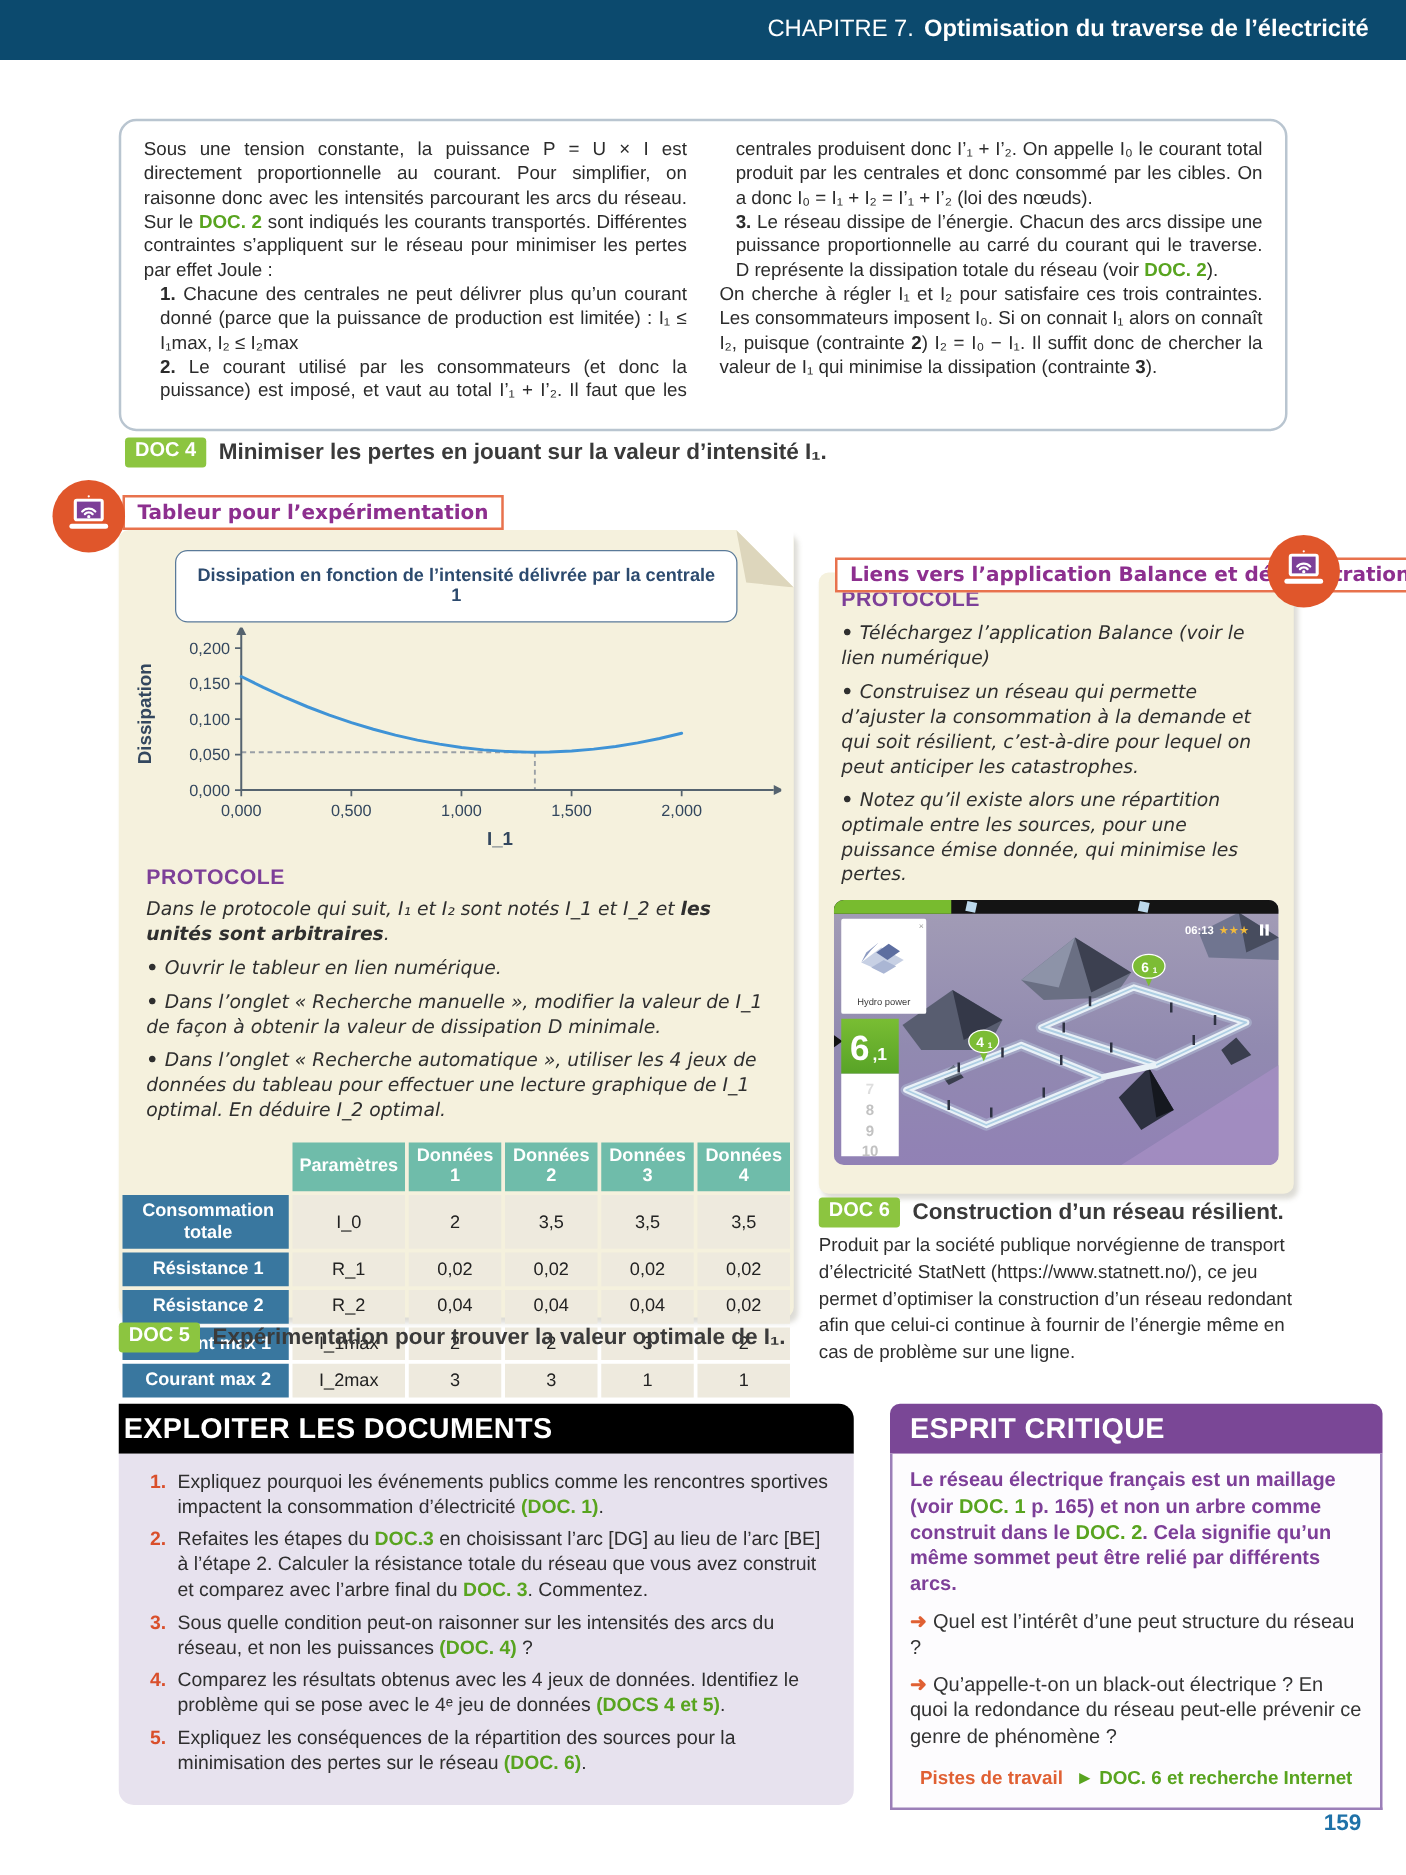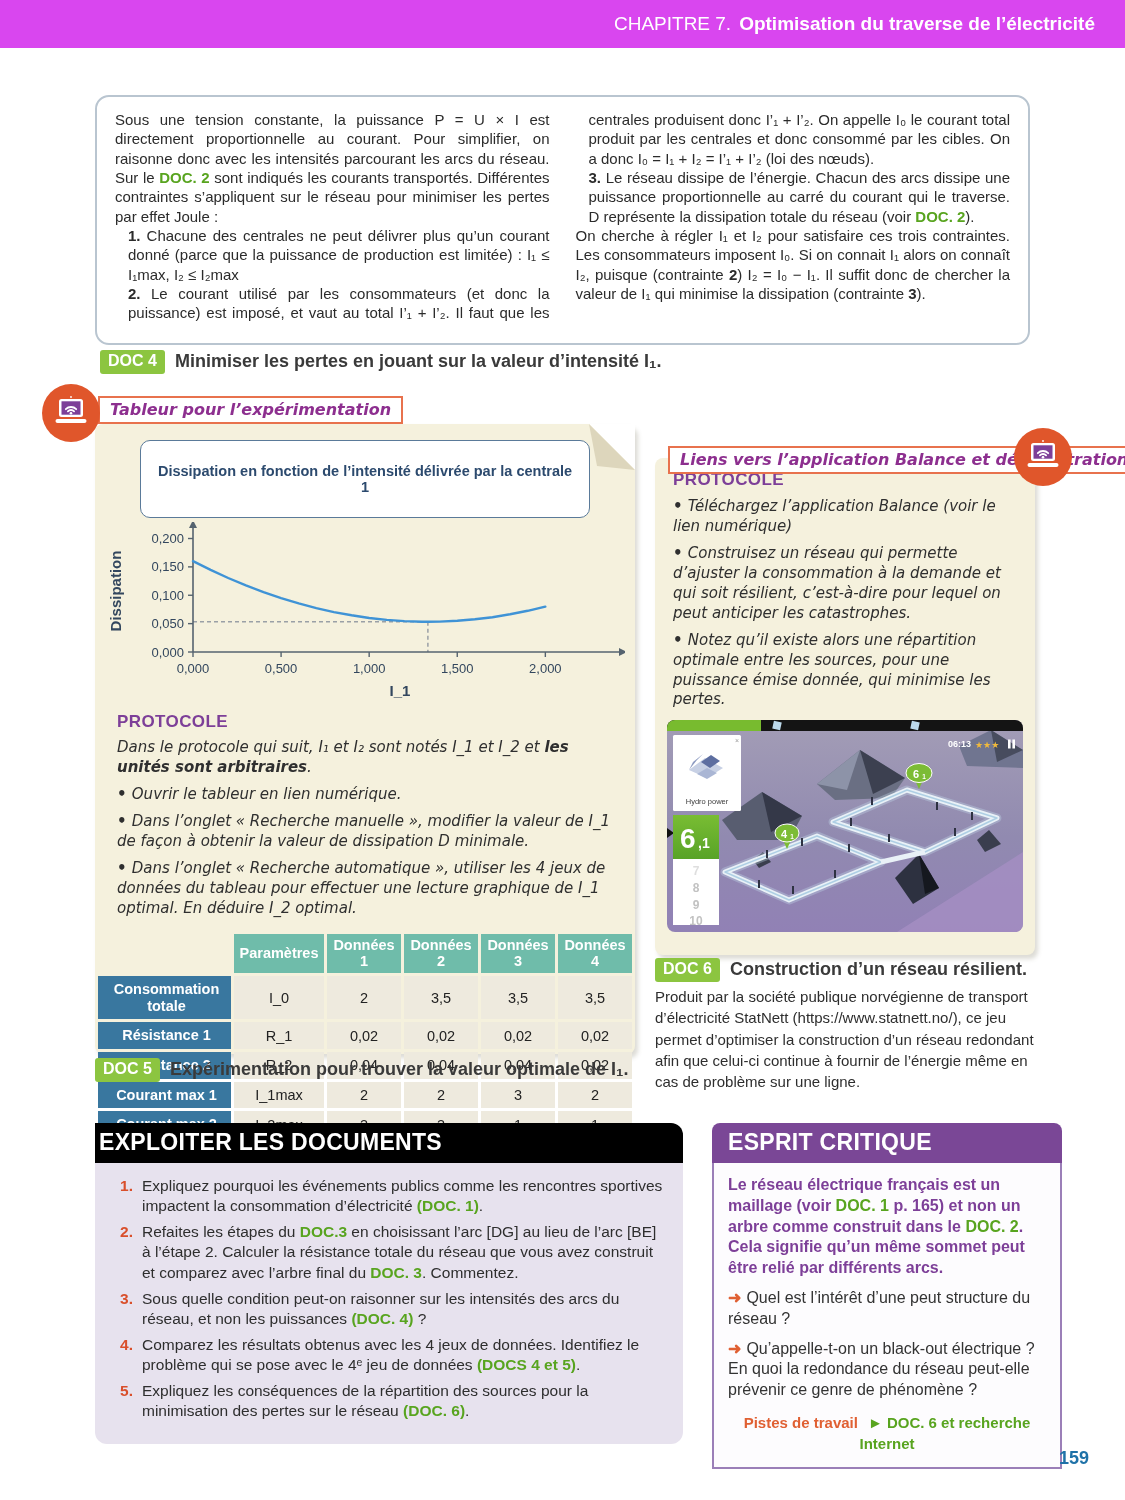--- a/index.html
+++ b/index.html
@@ -4,21 +4,21 @@
 <style>
   html,body{margin:0;padding:0;}
   body{
     width:1125px;height:1500px;position:relative;background:#ffffff;
     font-family:"Liberation Sans",sans-serif;color:#333;overflow:hidden;
   }
   .abs{position:absolute;}
 
   
   .header-bar{
-    left:0;top:0;width:1125px;height:48px;background:#d946ef;color:#fff;
+    left:0;top:0;width:1125px;height:48px;background:#0c4a6e;color:#fff;
     display:flex;align-items:center;justify-content:flex-end;
     padding-right:30px;box-sizing:border-box;font-size:19px;
   }
   .header-chapter{font-weight:400;margin-right:8px;}
   .header-title{font-weight:700;}
 
   
   .intro-box{
     left:95px;top:95px;width:935px;height:250px;background:#fff;
     border:2px solid #b9c5d0;border-radius:14px;box-sizing:border-box;
@@ -38,33 +38,33 @@
   }
   .doc-title{font-weight:700;color:#3a3a3a;font-size:18px;line-height:1.2;padding-top:1px;}
 
   
   .link-icon{
     width:58px;height:58px;border-radius:50%;background:#e0562b;
     display:flex;align-items:center;justify-content:center;z-index:5;
   }
   .link-label{
     background:#fff;border:2px solid #e8724d;padding:2px 10px 3px;
-    font-family:"DejaVu Sans",sans-serif;font-style:italic;font-weight:700;
+    font-family:"DejaVu Sans",sans-serif;font-weight:700;
     color:#8d2f8f;font-size:16px;z-index:4;white-space:nowrap;
   }
 
   
   .cream{background:#f5f1dd;border-radius:8px;box-shadow:3px 4px 4px rgba(120,115,90,.25);}
   .left-panel{left:95px;top:424px;width:540px;height:630px;}
   .right-panel{left:655px;top:458px;width:380px;height:497px;}
   .fold{position:absolute;top:0;right:0;}
 
   .chart-title-box{
     margin:16px auto 0;width:fit-content;max-width:420px;background:#fff;
-    border:1.5px solid #5a7a99;border-radius:10px;padding:22px 14px;
+    border:1.5px solid #5a7a99;border-radius:10px;padding:12px 14px;
     color:#2c4a6e;font-weight:700;font-size:14.5px;text-align:center;
   }
   .chart-svg{display:block;margin:4px auto 0;}
 
   .protocole-h{color:#7d3f98;font-weight:800;font-size:17px;letter-spacing:.4px;margin:12px 18px 6px 22px;}
   .proto-text{
     font-family:"DejaVu Sans",sans-serif;font-style:italic;font-size:15px;
     line-height:1.33;color:#2f2f2f;margin:0 16px 0 22px;
   }
   .bullet{margin-top:7px;}
@@ -89,21 +89,21 @@
     padding:6px 4px 7px;border-radius:0 12px 0 0;letter-spacing:.3px;
   }
   .exploiter-body{
     background:#e7e2ee;border-radius:0 0 12px 12px;padding:13px 16px 16px 12px;
     font-size:15.5px;line-height:1.3;color:#2e2e2e;
   }
   .q{display:flex;margin-bottom:6px;}
   .qnum{color:#d94f2b;font-weight:800;flex:0 0 26px;text-align:right;margin-right:9px;}
   .qtext{flex:1;}
 
-  .esprit{left:712px;top:1123px;width:350px;}
+  .esprit{left:712px;top:1123px;width:394px;}
   .esprit-h{
     background:#7a4796;color:#fff;font-weight:800;font-size:23px;
     padding:6px 16px 7px;border-radius:8px 8px 0 0;letter-spacing:.3px;
   }
   .esprit-body{
     background:#fdfcfe;border:2px solid #9b7fb8;border-top:none;
     padding:12px 14px 12px;font-size:16px;line-height:1.3;color:#333;
   }
   .esprit-intro{color:#7d3f98;font-weight:700;}
   .arrow-item{margin-top:9px;}

